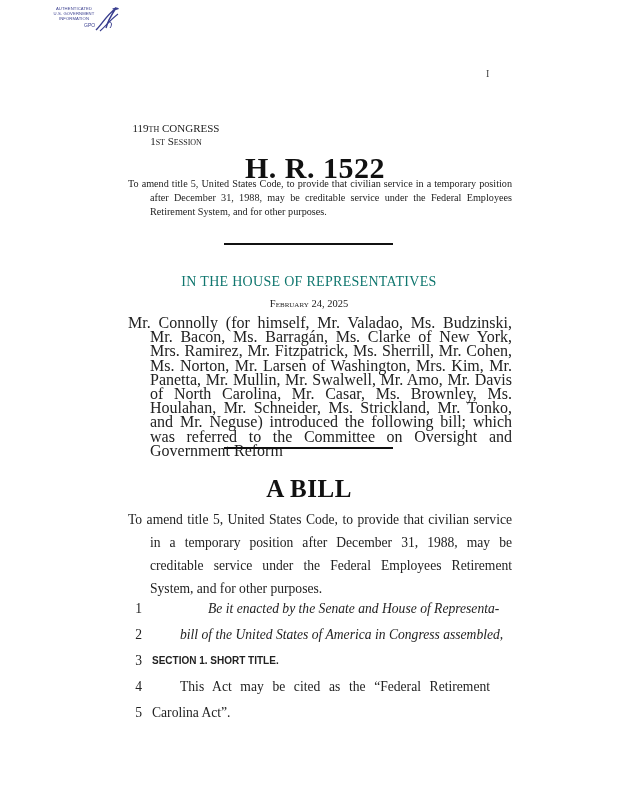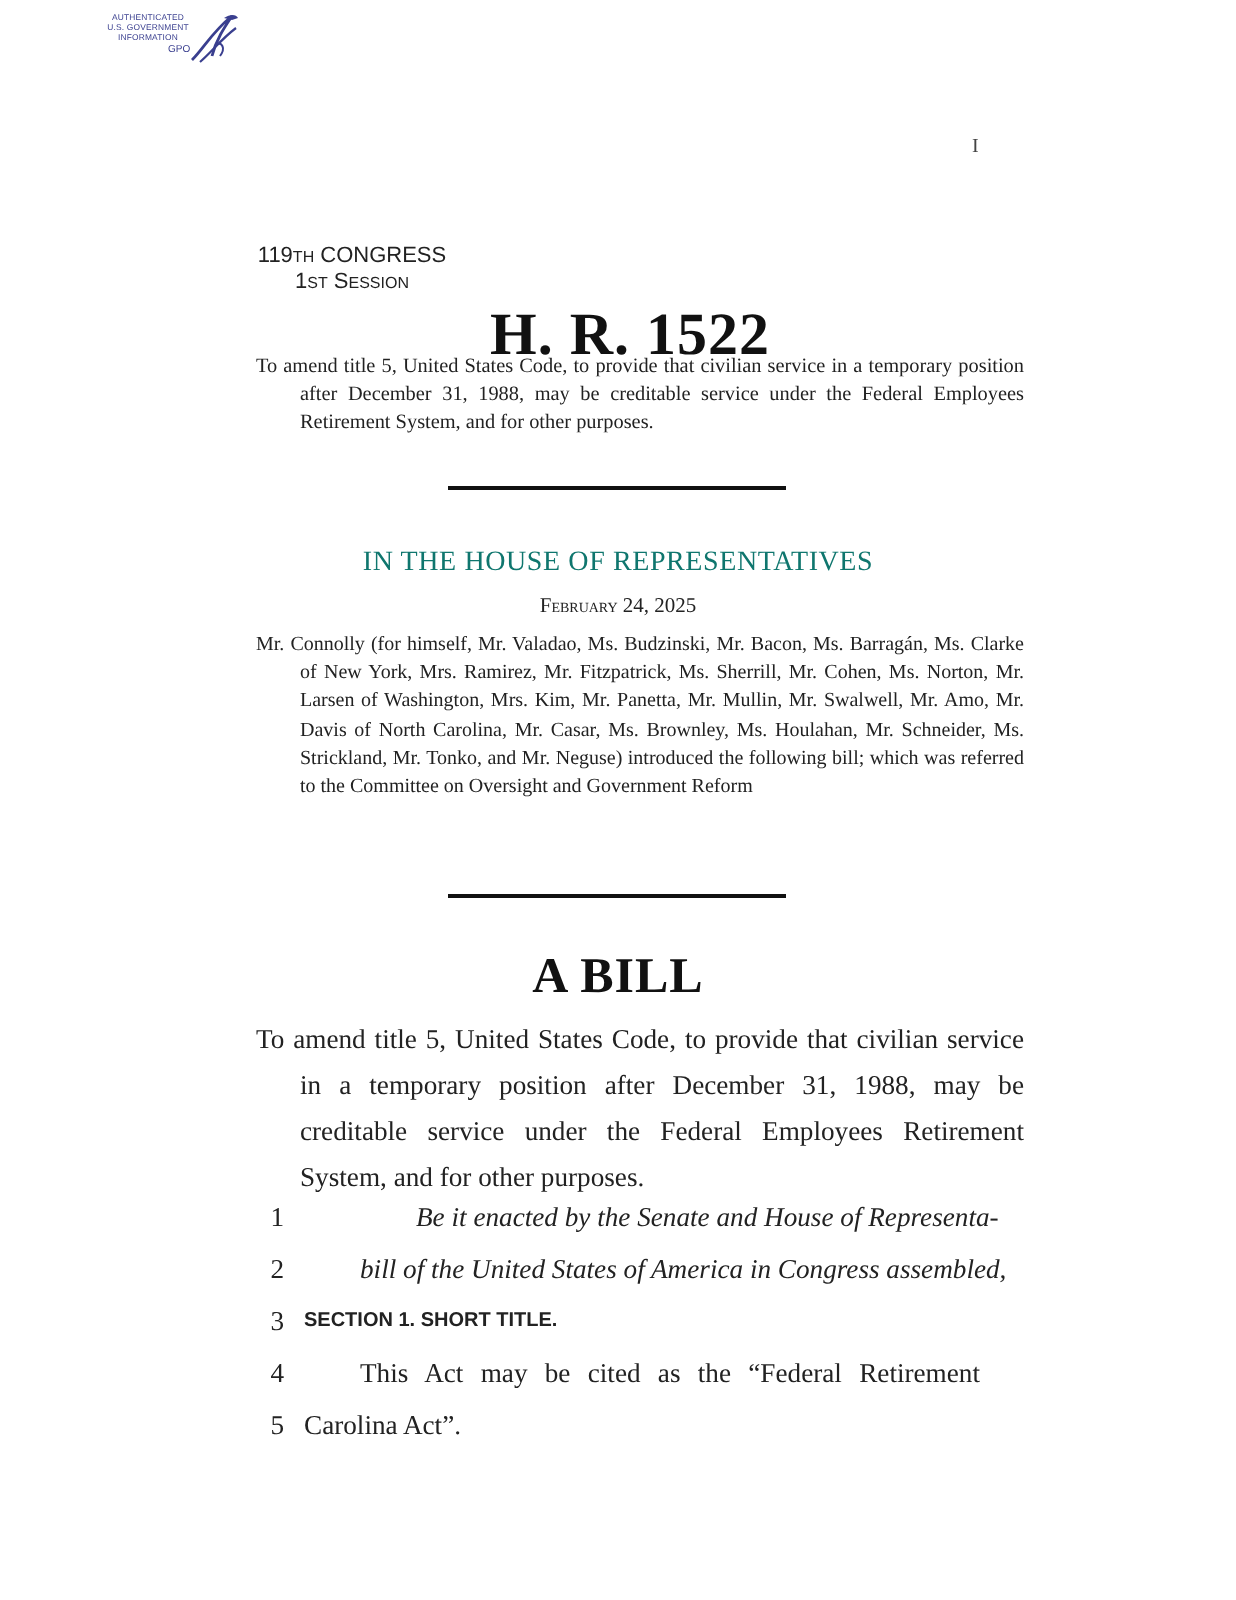--- a/index.html
+++ b/index.html
@@ -12,37 +12,37 @@
   .logo-text { position: absolute; left: 4px; top: 2px; width: 52px; text-align: center;
                font-family: "Liberation Sans", sans-serif; font-size: 4.2px; line-height: 5.2px;
                color: #3a3f8f; letter-spacing: 0.1px; }
   .logo-gpo { position: absolute; left: 40px; top: 18px; font-family: "Liberation Sans", sans-serif;
               font-size: 5px; color: #3a3f8f; }
   .logo-eagle { position: absolute; left: 50px; top: 0px; width: 26px; height: 30px; }
 
   .page-num { left: 486px; top: 68px; font-family: "Liberation Serif", serif; font-size: 10px; color: #444; }
 
   .congress { left: 118px; top: 122px; width: 116px; text-align: center;
-              font-family: Liberation Sans, sans-serif; font-size: 11px; line-height: 13px; color: #222; }
+              font-family: Liberation Serif, serif; font-size: 11px; line-height: 13px; color: #222; }
   .sc { font-variant: small-caps; }
   .bill-no { left: 245px; top: 114px; font-family: "Liberation Serif", serif; font-weight: bold;
              font-size: 30px; line-height: 44px; letter-spacing: 0.5px; color: #111; margin-top: 32px; }
 
   .short-purpose { left: 128px; top: 177px; width: 362px; font-family: "Liberation Serif", serif;
                    font-size: 10.2px; line-height: 14px; text-align: justify; color: #222; }
   .hang { padding-left: 22px; text-indent: -22px; }
 
   .rule { height: 2px; background: #111; left: 224px; width: 169px; }
 
   .house { left: 120px; top: 274px; width: 378px; text-align: center; font-family: "Liberation Serif", serif;
            font-size: 14px; letter-spacing: 0.3px; color: #0f766e; }
   .date { left: 120px; top: 298px; width: 378px; text-align: center; font-family: "Liberation Serif", serif;
           font-size: 10.5px; font-variant: small-caps; color: #222; }
   .sponsors { left: 128px; top: 316px; width: 362px; font-family: "Liberation Serif", serif;
-              font-size: 10px; line-height: 14.2px; text-align: justify; color: #222; }
+              font-size: 16px; line-height: 14.2px; text-align: justify; color: #222; }
 
   .a-bill { left: 120px; top: 475px; width: 378px; text-align: center; font-family: "Liberation Serif", serif;
             font-weight: bold; font-size: 25px; letter-spacing: 0.5px; color: #111; }
   .long-purpose { left: 128px; top: 508px; width: 362px; font-family: "Liberation Serif", serif;
                   font-size: 13.6px; line-height: 23px; text-align: justify; color: #222; }
   .hang2 { padding-left: 22px; text-indent: -22px; }
 
   .lines { left: 128px; top: 596px; width: 362px; font-family: "Liberation Serif", serif; font-size: 13.6px; color: #222; }
   .line { position: relative; height: 26px; line-height: 26px; }
   .ln { position: absolute; left: 0; width: 14px; text-align: right; }

